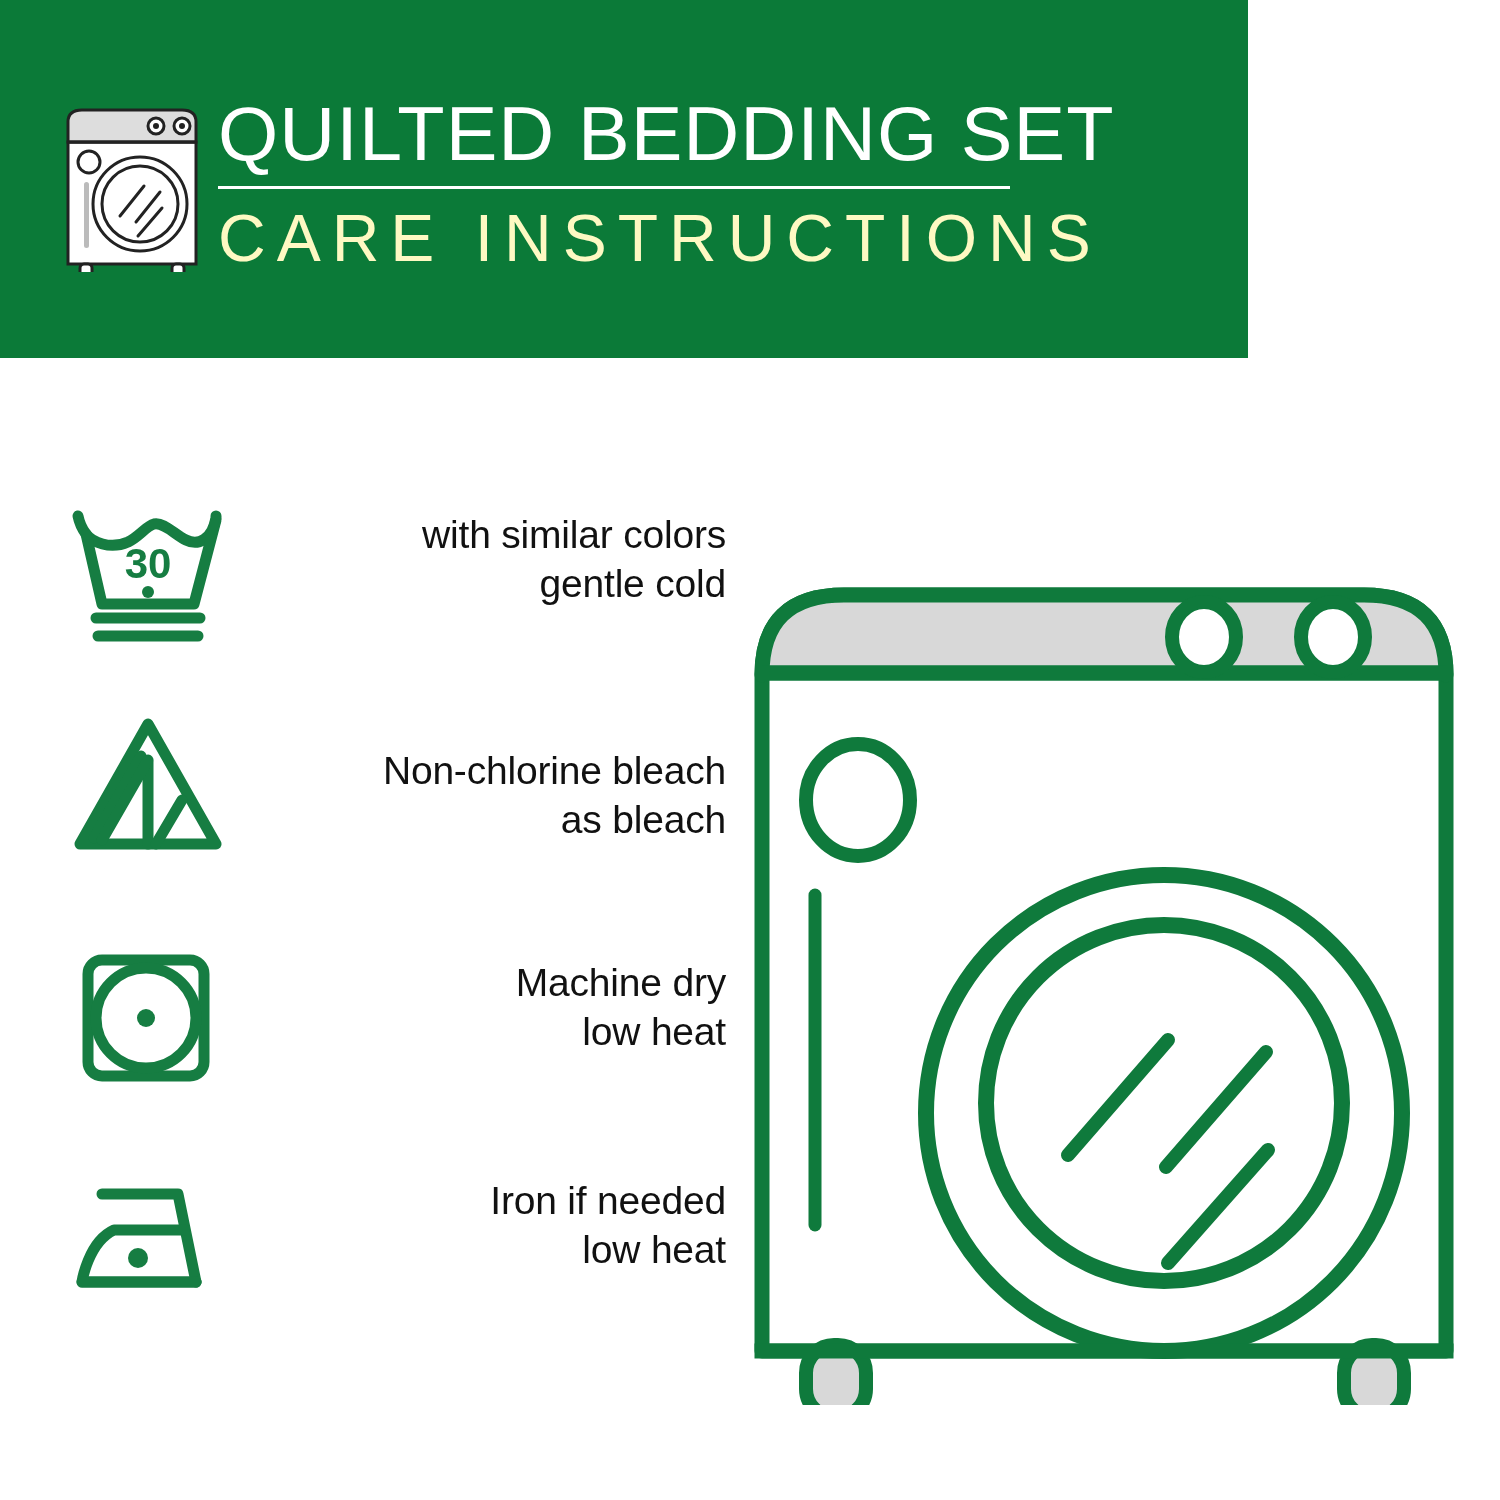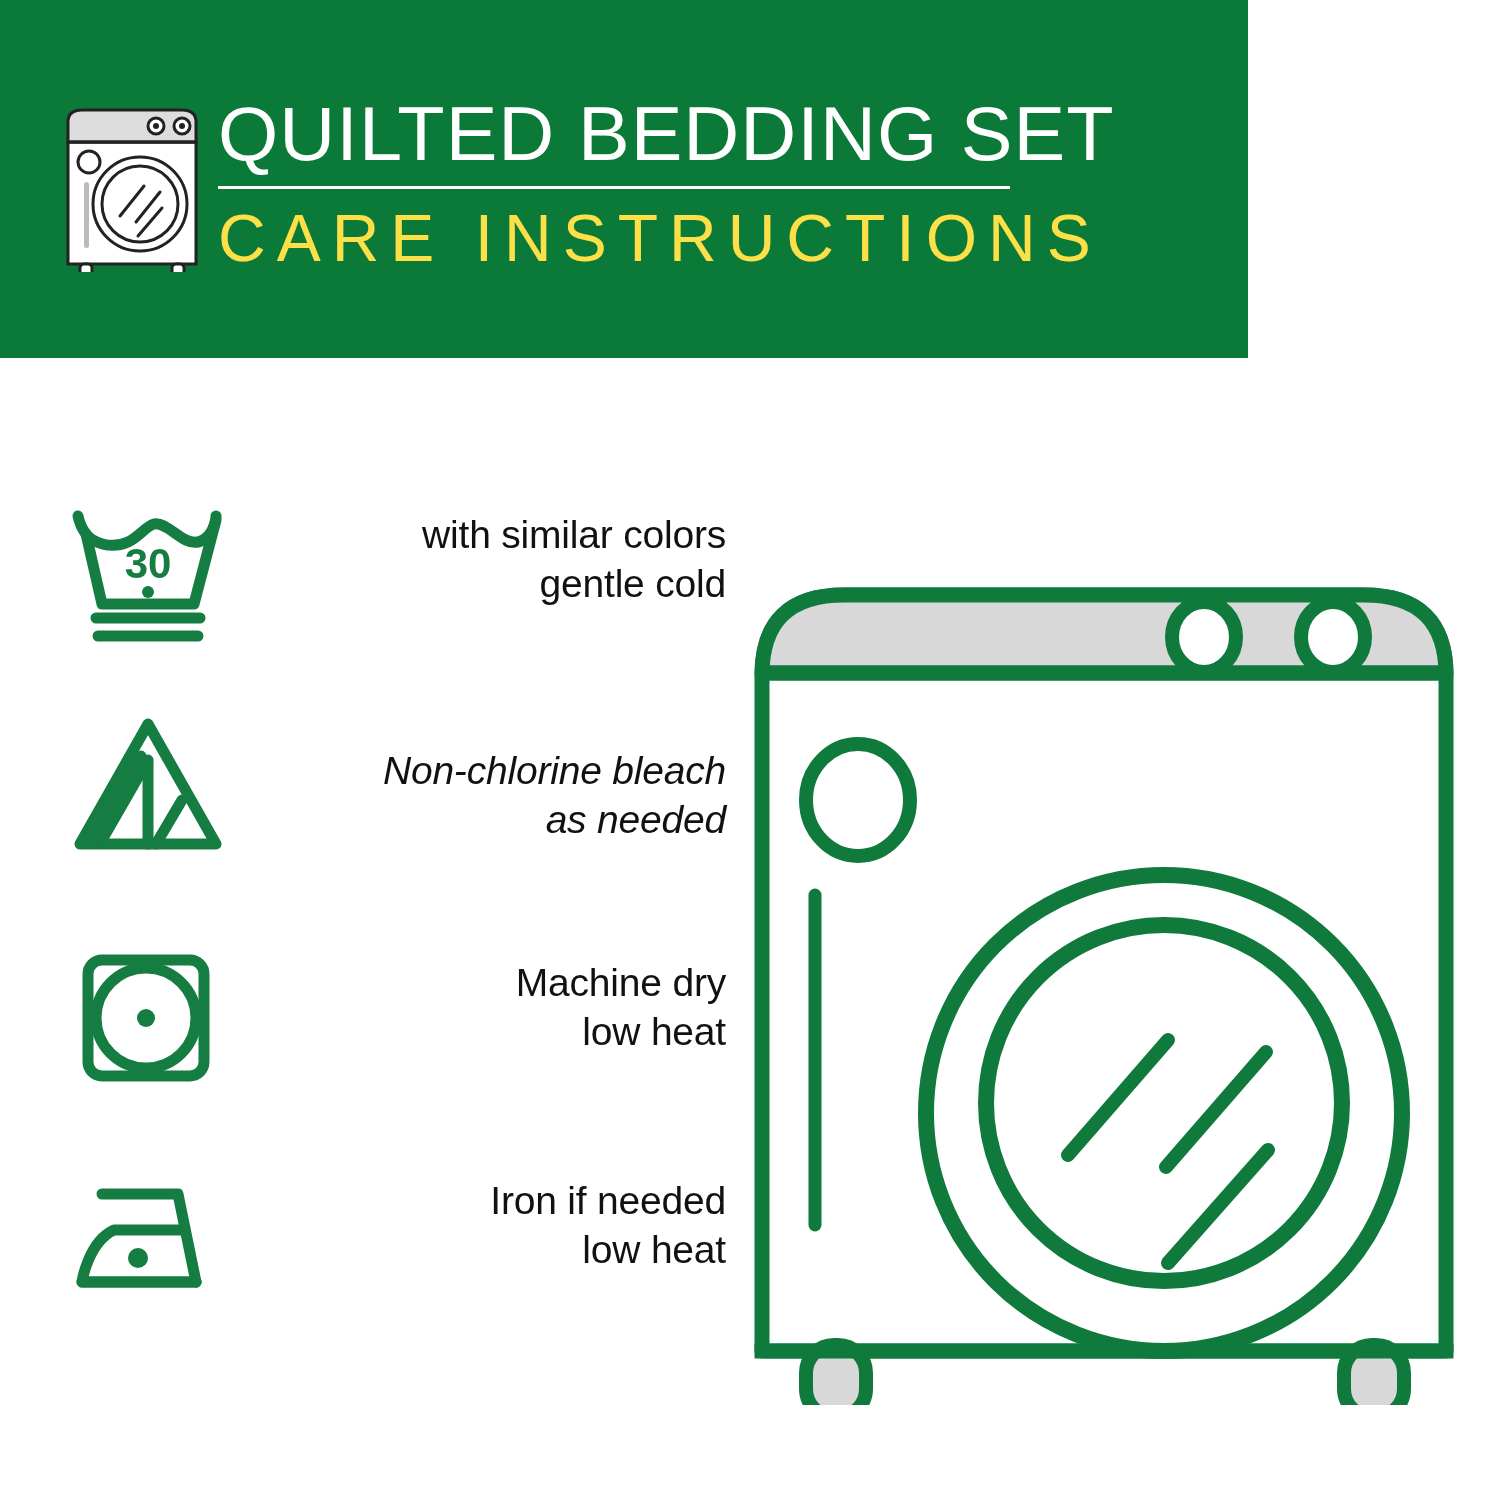--- a/index.html
+++ b/index.html
@@ -57,21 +57,21 @@
     width: 792px;
     height: 3px;
     background: #ffffff;
   }
   #title-sub {
     margin-top: 16px;
     font-family: "Liberation Sans Narrow", "Liberation Sans", sans-serif;
     font-size: 66px;
     font-weight: 300;
     line-height: 1.0;
-    color: #fde047;
+    color: #fef9c3;
     letter-spacing: 11px;
     white-space: nowrap;
   }
 
   
   #care-list {
     position: absolute;
     left: 66px;
     top: 488px;
     width: 660px;
@@ -100,21 +100,21 @@
     font-size: 39px;
     line-height: 1.26;
     color: #111111;
     font-weight: 400;
     letter-spacing: -0.2px;
   }
   .care-text .ln { display: block; white-space: nowrap; }
 
   
   #care-row-0 { height: 222px; }
-  #care-row-1 { height: 222px; font-style: italic; }
+  #care-row-1 { height: 222px; }
   #care-row-2 { height: 220px; }
   #care-row-3 { height: 200px; }
 
   #care-row-1 .care-text { padding-top: 36px; }
   #care-row-2 .care-text { padding-top: 26px; }
   #care-row-3 .care-text { padding-top: 24px; }
 
   #care-row-1 .care-symbol { padding-top: 0px; }
   #care-row-2 .care-symbol { padding-top: 10px; }
   #care-row-3 .care-symbol { padding-top: 22px; }
@@ -212,21 +212,21 @@
           </g>
           <g fill="none" stroke="#167D42" stroke-width="11" stroke-linecap="round" stroke-linejoin="round">
             <path d="M82 50 L36 130"></path>
             <path d="M116 90 L90 134"></path>
             <path d="M116 90 L116 134" stroke-width="0"></path>
           </g>
         </svg>
       </div>
       <div class="care-text">
         <span class="ln">Non-chlorine bleach</span>
-        <span class="ln">as needed</span>
+        <span class="ln">as bleach</span>
       </div>
     </div>
 
     <div class="care-row" id="care-row-2">
       <div class="care-symbol">
         <svg viewBox="0 0 168 150" width="168" height="150" aria-hidden="true">
           <g fill="none" stroke="#167D42" stroke-width="11" stroke-linejoin="round">
             <rect x="22" y="18" width="116" height="116" rx="14"></rect>
             <circle cx="80" cy="76" r="50"></circle>
           </g>

